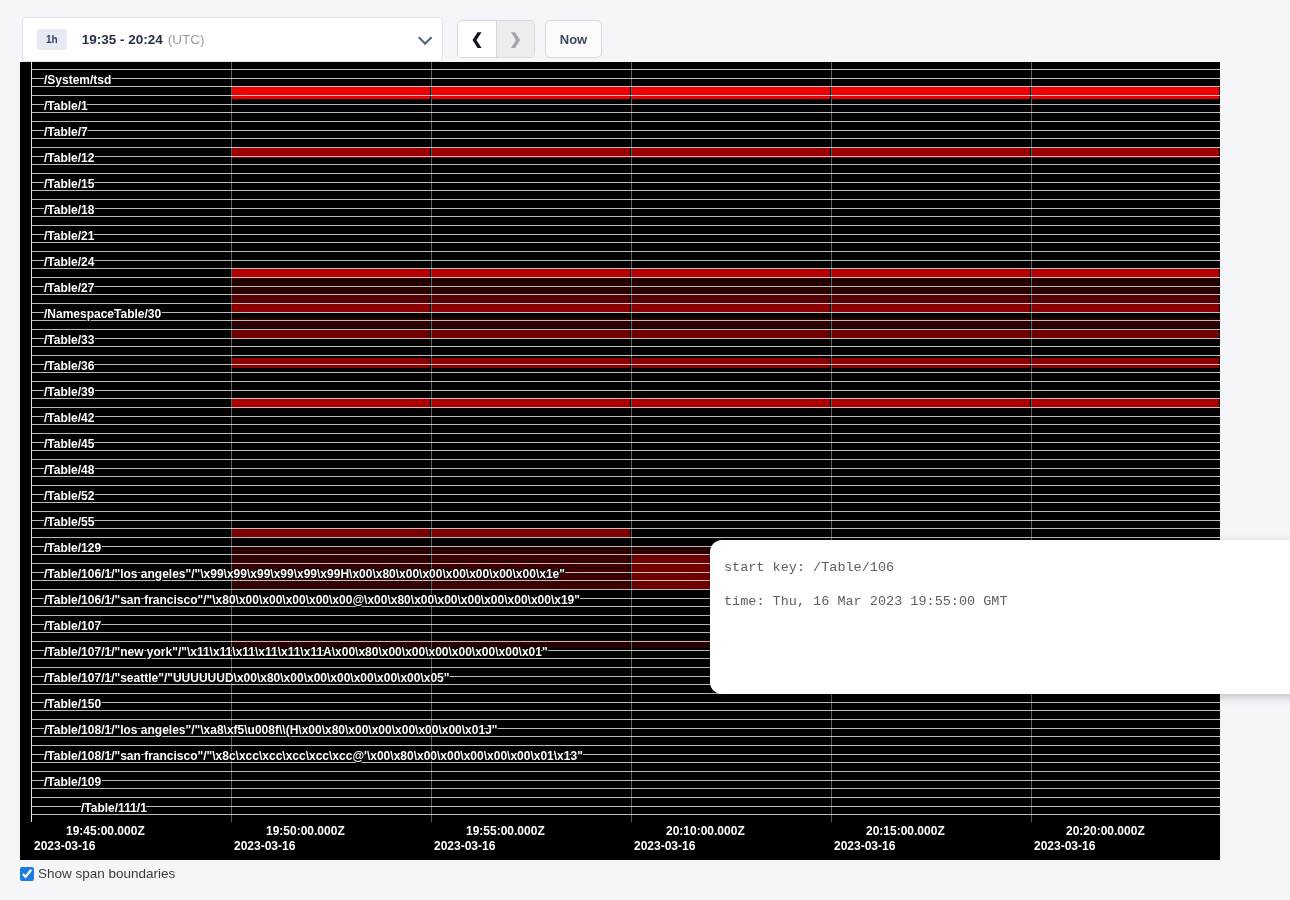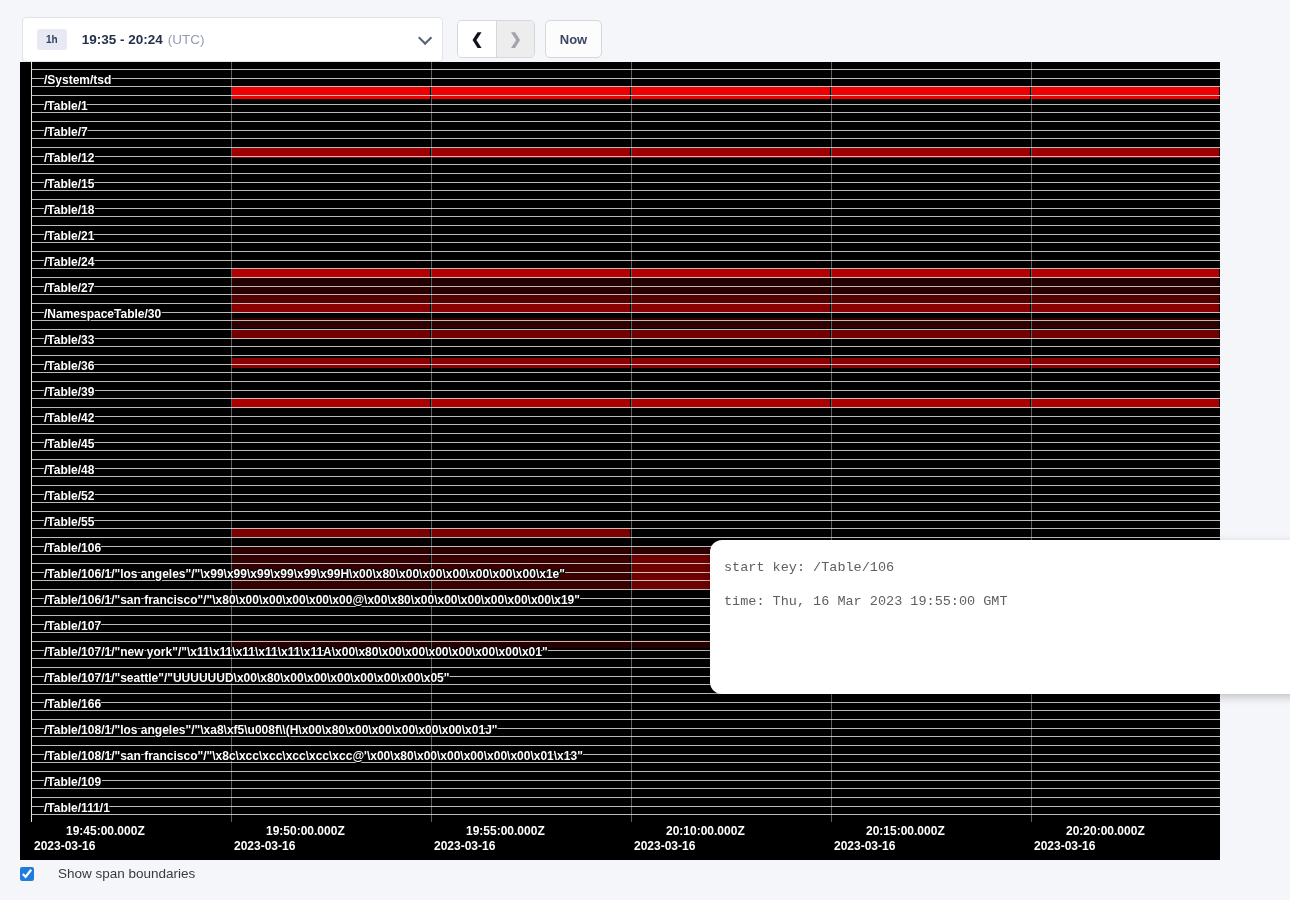--- a/index.html
+++ b/index.html
@@ -64,21 +64,21 @@
   .hover-tooltip{
     position:absolute;left:710px;top:540px;width:622px;height:154px;
     background:#ffffff;border-radius:12px;box-sizing:border-box;
     box-shadow:0 3px 10px rgba(0,0,0,0.22);padding:10px 0 0 14px;
     z-index:20;color:#606060;font-size:13.5px;font-family:Liberation Mono, monospace;
   }
   .hover-tooltip .tt-line{height:34px;display:flex;align-items:center;white-space:nowrap;overflow:hidden;}
   
   .footer-row{
     position:absolute;left:20px;top:866px;display:flex;align-items:center;
-    font-size:13.5px;color:#3a3a3a;gap:20px;
+    font-size:13.5px;color:#3a3a3a;
   }
   .footer-row input{width:14px;height:14px;margin:0 4px 0 0;accent-color:#1e7ce0;cursor:pointer;}
 </style>
 </head>
 <body>
 
 <div class="time-selector">
   <span class="range-badge">1h</span>
   <span class="range-text">19:35 - 20:24</span>
   <span class="range-zone">(UTC)</span>
@@ -269,31 +269,31 @@
     <div class="row-label" style="top: 220px;">/Table/27</div>
     <div class="row-label" style="top: 246px;">/NamespaceTable/30</div>
     <div class="row-label" style="top: 272px;">/Table/33</div>
     <div class="row-label" style="top: 298px;">/Table/36</div>
     <div class="row-label" style="top: 324px;">/Table/39</div>
     <div class="row-label" style="top: 350px;">/Table/42</div>
     <div class="row-label" style="top: 376px;">/Table/45</div>
     <div class="row-label" style="top: 402px;">/Table/48</div>
     <div class="row-label" style="top: 428px;">/Table/52</div>
     <div class="row-label" style="top: 454px;">/Table/55</div>
-    <div class="row-label" style="top: 480px;">/Table/106</div>
+    <div class="row-label" style="top: 480px;">/Table/129</div>
     <div class="row-label" style="top: 506px;">/Table/106/1/"los angeles"/"\x99\x99\x99\x99\x99\x99H\x00\x80\x00\x00\x00\x00\x00\x00\x1e"</div>
     <div class="row-label" style="top: 532px;">/Table/106/1/"san francisco"/"\x80\x00\x00\x00\x00\x00@\x00\x80\x00\x00\x00\x00\x00\x00\x19"</div>
     <div class="row-label" style="top: 558px;">/Table/107</div>
     <div class="row-label" style="top: 584px;">/Table/107/1/"new york"/"\x11\x11\x11\x11\x11\x11A\x00\x80\x00\x00\x00\x00\x00\x00\x01"</div>
     <div class="row-label" style="top: 610px;">/Table/107/1/"seattle"/"UUUUUUD\x00\x80\x00\x00\x00\x00\x00\x00\x05"</div>
-    <div class="row-label" style="top: 636px;">/Table/166</div>
+    <div class="row-label" style="top: 636px;">/Table/150</div>
     <div class="row-label" style="top: 662px;">/Table/108/1/"los angeles"/"\xa8\xf5\u008f\\(H\x00\x80\x00\x00\x00\x00\x00\x01J"</div>
     <div class="row-label" style="top: 688px;">/Table/108/1/"san francisco"/"\x8c\xcc\xcc\xcc\xcc\xcc@'\x00\x80\x00\x00\x00\x00\x00\x01\x13"</div>
     <div class="row-label" style="top: 714px;">/Table/109</div>
-    <div class="row-label" style="top: 740px;">/Table/111/1</div>
+    <div class="row-label" style="top: 740px; margin-left: 37px;">/Table/111/1</div>
     <div class="axis-tick" style="left: 14px; top: 762px;">
       <span class="tick-time">19:45:00.000Z</span>
       <span class="tick-date">2023-03-16</span>
     </div>
     <div class="axis-tick" style="left: 214px; top: 762px;">
       <span class="tick-time">19:50:00.000Z</span>
       <span class="tick-date">2023-03-16</span>
     </div>
     <div class="axis-tick" style="left: 414px; top: 762px;">
       <span class="tick-time">19:55:00.000Z</span>

